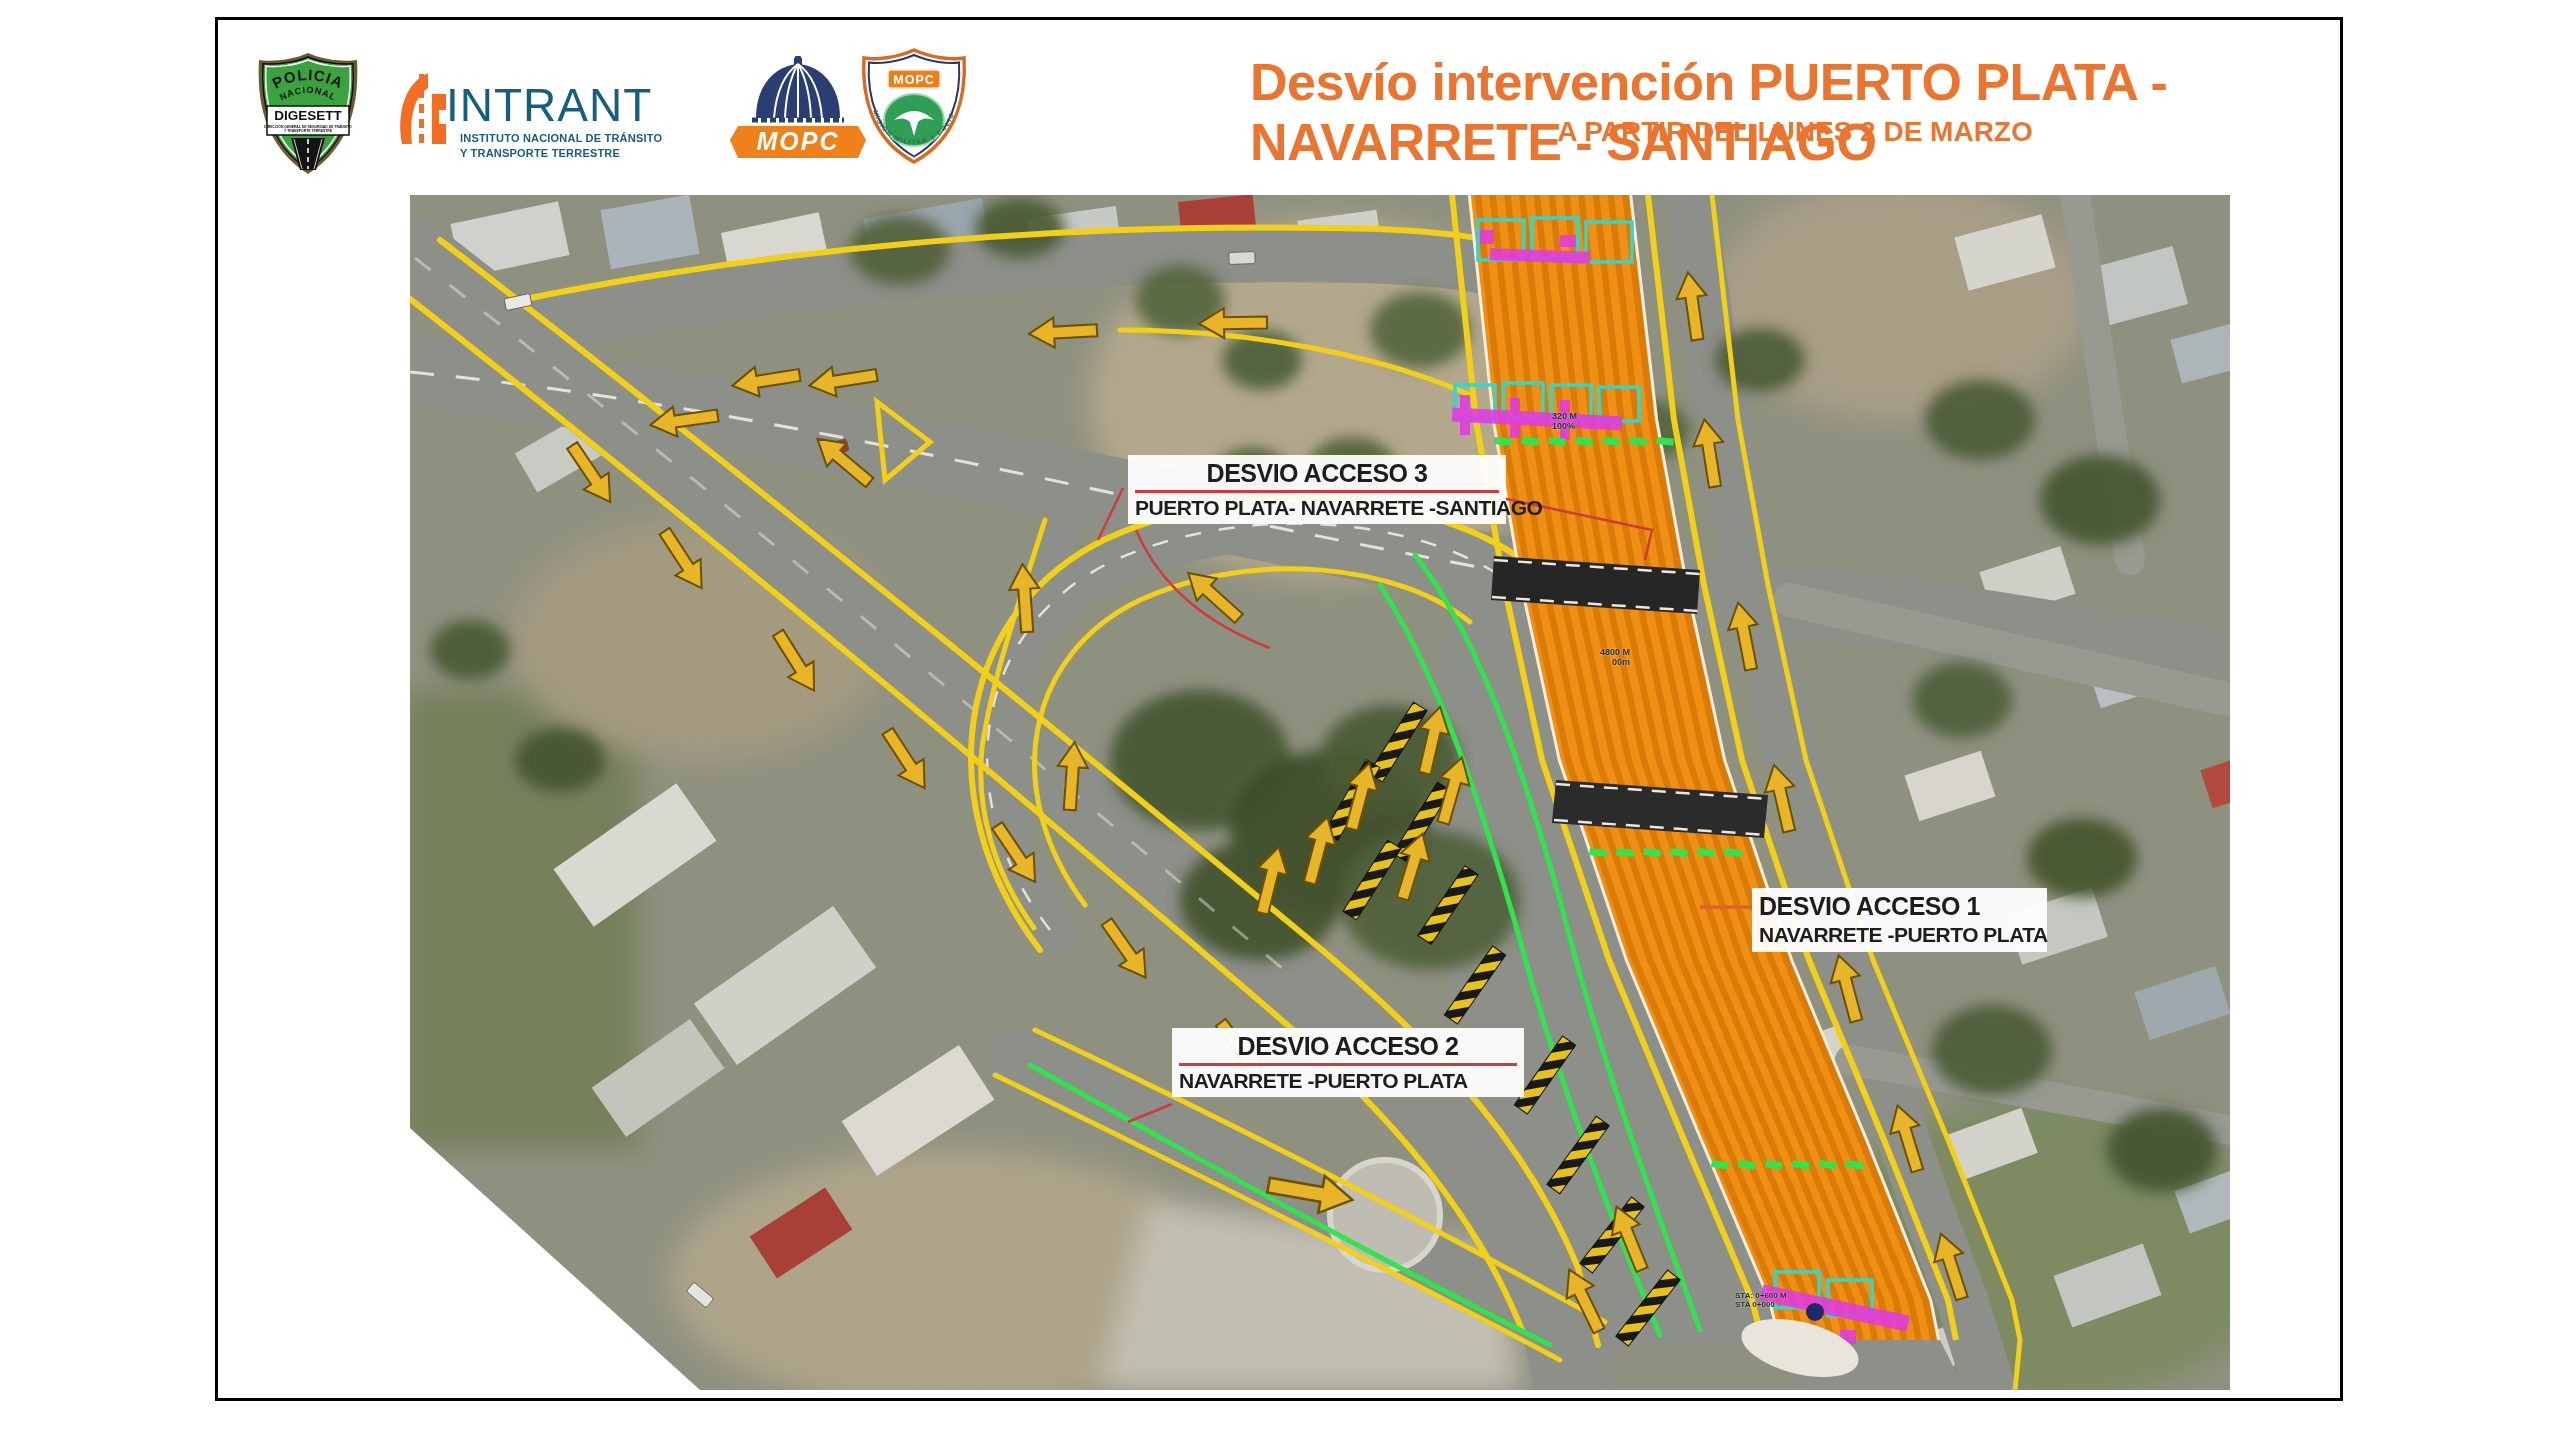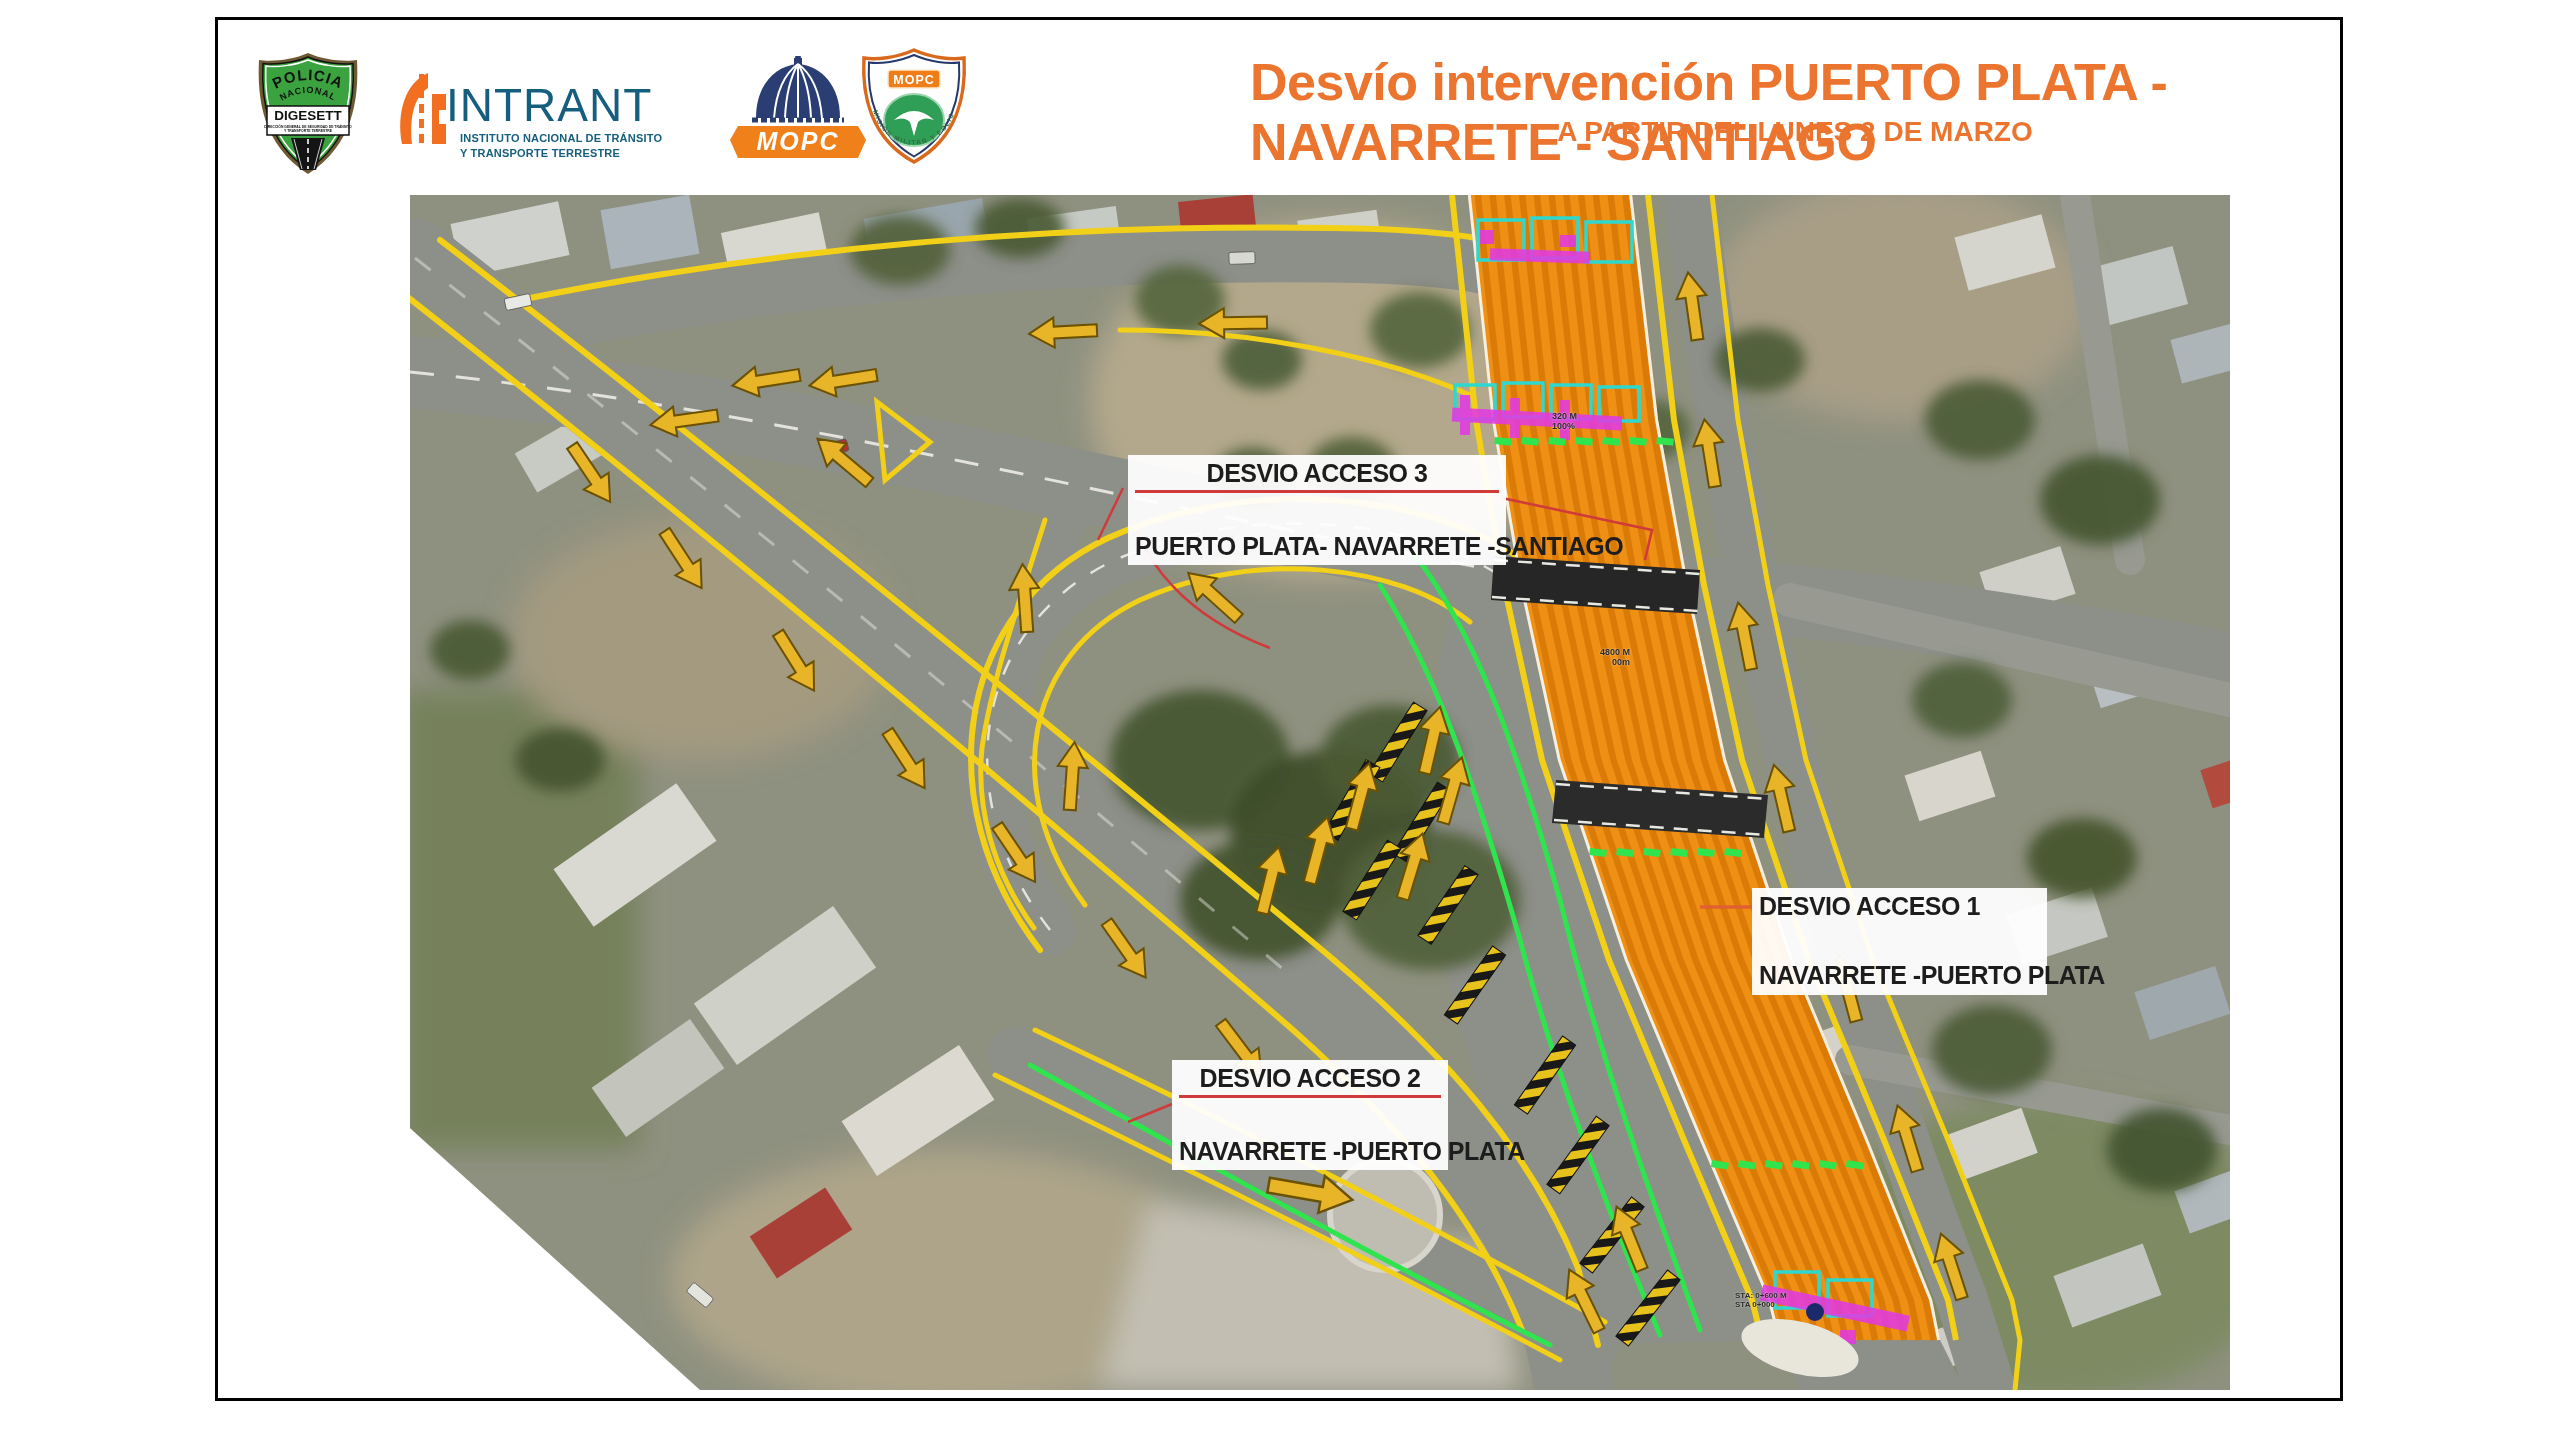--- a/index.html
+++ b/index.html
@@ -15,21 +15,21 @@
   .logo{position:absolute;}
   .intrant-name{position:absolute;left:438px;top:78px;font-size:46px;font-weight:normal;
                 color:#155E7D;letter-spacing:1px;margin-left:8px;}
   .intrant-tag{position:absolute;left:460px;width:300px;font-size:11px;font-weight:bold;
                color:#155E7D;letter-spacing:0.2px;}
   
   .callout{position:absolute;background:rgba(255,255,255,0.94);color:#1d1d1d;
            font-weight:bold;letter-spacing:-0.5px;padding:3px 7px;box-sizing:border-box;
            line-height:1.25;}
   .callout .l1{font-size:25px;white-space:nowrap;}
-  .callout .l2{font-size:25px;white-space:nowrap;margin-top:38px;}
+  .callout .l2{font-size:21px;white-space:nowrap;}
   .redline{background:#D03A3A;height:3px;}
   .row{display:flex;align-items:center;flex-direction:column;}
   .annot{position:absolute;color:#2b2b2b;font-weight:bold;font-size:9px;line-height:1.1;
          white-space:nowrap;text-shadow:0 0 2px rgba(255,255,255,.7);}
 </style>
 </head>
 <body>
 
 <div class="page">
   <div class="card"></div>
@@ -323,21 +323,21 @@
     </div>
     <div class="redline" style="width:100%;height:2.5px;margin:1px 0 2px 0;"></div>
     <div class="l2" style="text-align:center;">PUERTO PLATA- NAVARRETE -SANTIAGO</div>
   </div>
 
   <div class="callout" style="left:1752px;top:888px;width:295px;">
     <div class="l1">DESVIO ACCESO 1</div>
     <div class="l2">NAVARRETE -PUERTO PLATA</div>
   </div>
 
-  <div class="callout" style="left:1172px;top:1060px;width:276px;">
+  <div class="callout" style="left:1172px;top:1028px;width:352px;">
     <div class="row">
       <div style="flex:1;"></div>
       <span class="l1">DESVIO ACCESO 2</span>
     </div>
     <div class="redline" style="width:100%;height:2.5px;margin:1px 0 2px 0;"></div>
     <div class="l2">NAVARRETE -PUERTO PLATA</div>
   </div>
 
   <div class="annot" style="left:1552px;top:412px;">
     <div>320 M</div>

